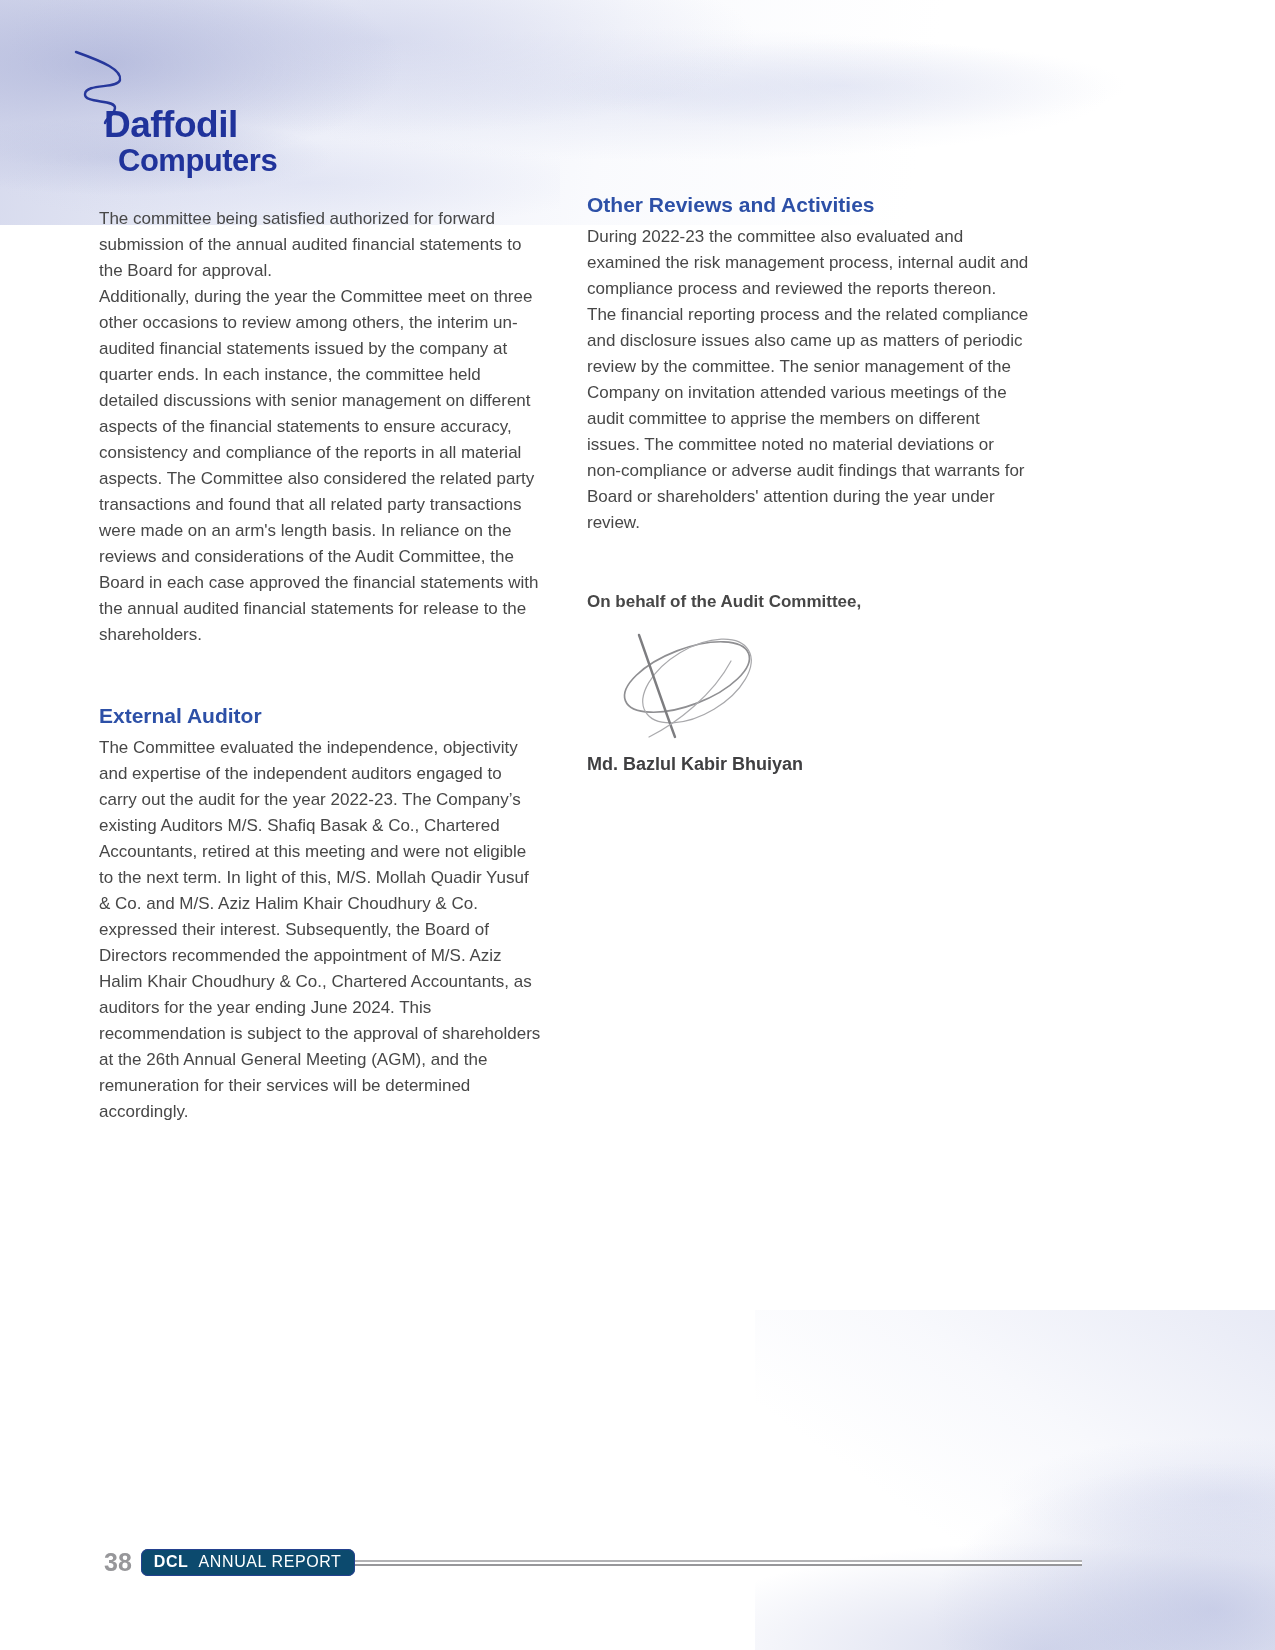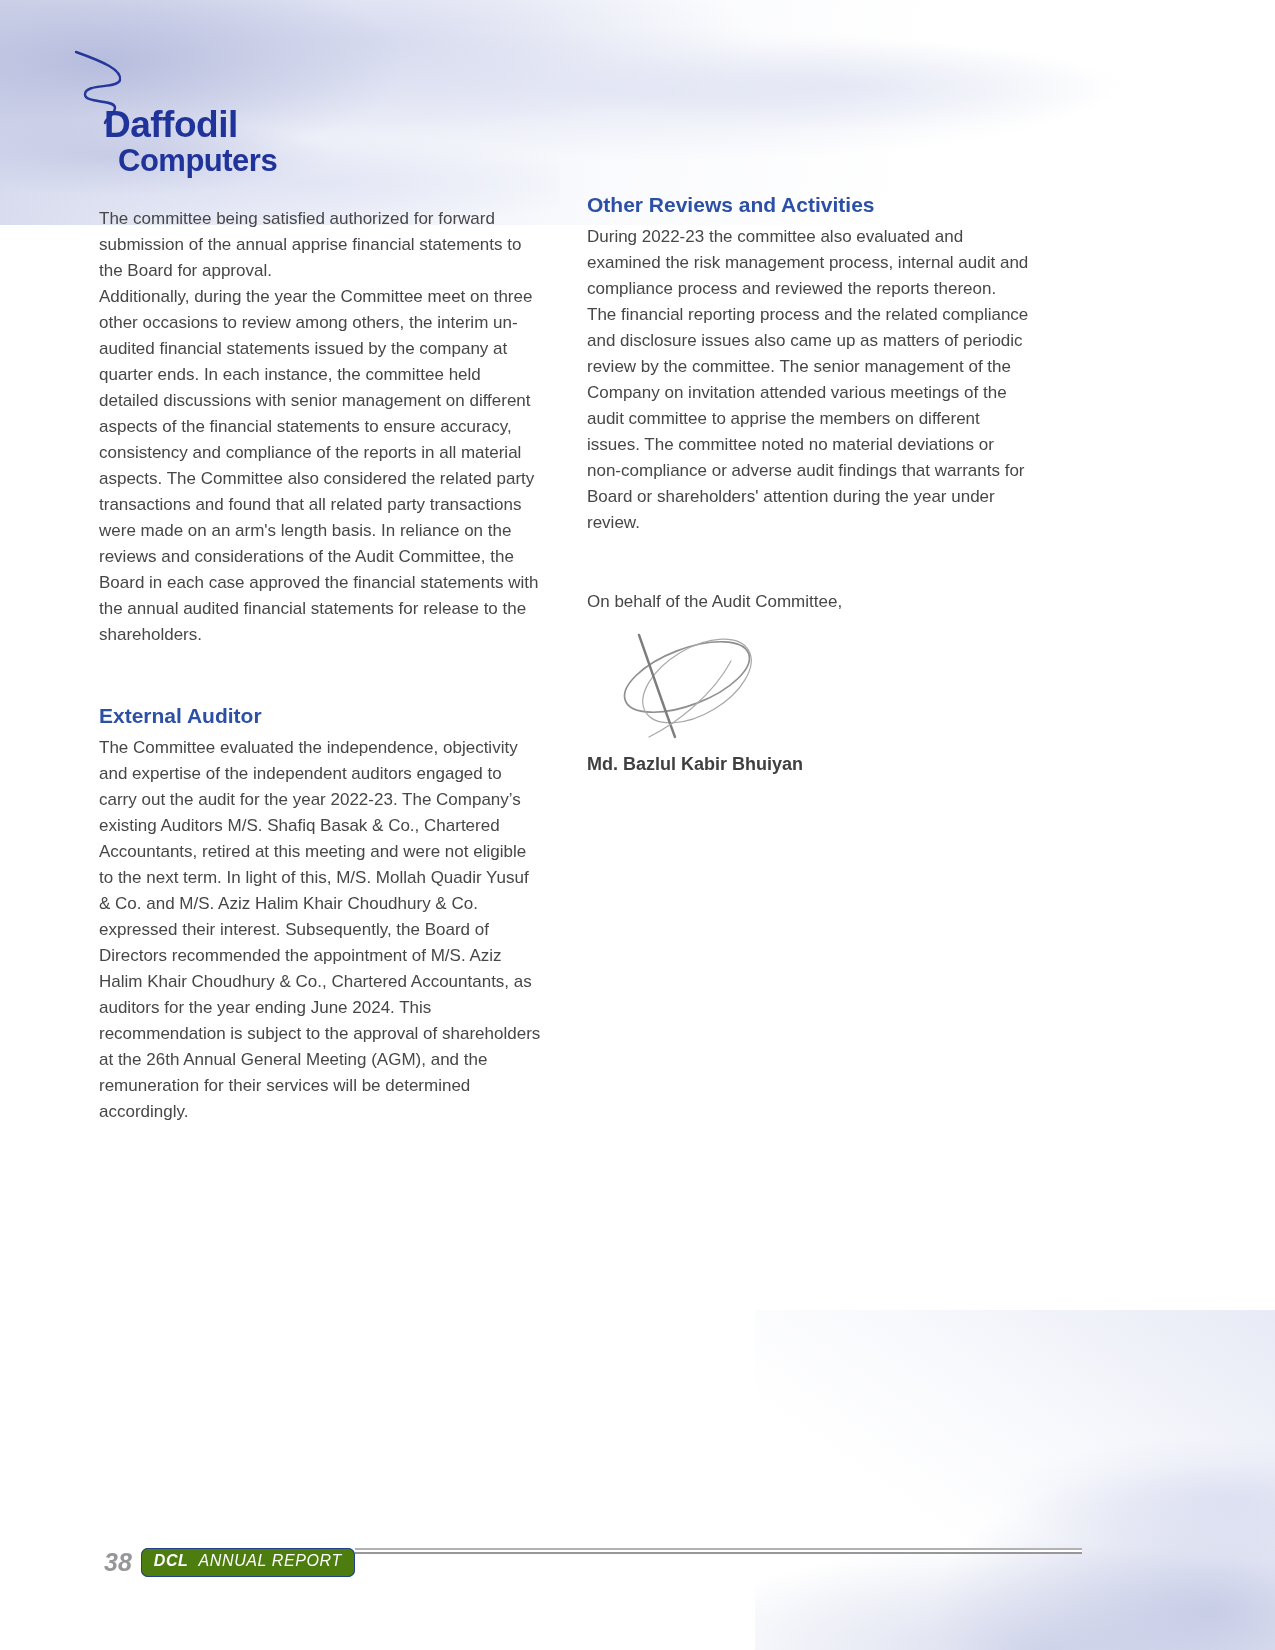--- a/index.html
+++ b/index.html
@@ -50,38 +50,38 @@
   
   .body-text{font-size:17px;line-height:26px;color:#474747;}
   .col-left{position:absolute;left:99px;top:206px;width:443px;}
   .col-right{position:absolute;left:587px;top:187px;width:442px;}
   .col p{margin:0;}
   .section-heading{
     font-size:21px;line-height:27px;font-weight:bold;color:#2d50a7;
     margin:54px 0 6px 0;
   }
   .col-right .section-heading{margin:4px 0 6px 0;}
-  .closing-line{margin-top:53px !important;}
+  .closing-line{margin-top:53px !important;font-weight:bold;}
 
   
   .sig-wrap{margin-top:10px;margin-left:18px;height:122px;}
   .signatory-name{font-size:18px;font-weight:bold;color:#3f3f41;margin-top:4px;}
   .signatory-title{font-size:17px;color:#474747;margin-top:2px;}
 
   
   .footer{
     position:absolute;left:104px;top:1548px;width:978px;
-    display:flex;font-style:italic;
+    display:flex;align-items:center;
   }
   .page-number{
     font-size:25px;font-weight:bold;color:#97979a;letter-spacing:0;
   }
   .report-badge{
     margin-left:9px;
-    background:#4d7c0f;
+    background:#0c4a6e;
     border-radius:7px;
     padding:4px 13px 5px 13px;
     color:#ffffff;font-size:16px;letter-spacing:0.6px;
     white-space:nowrap;
     box-shadow:0 0 0 1px #24418f inset;
   }
   .report-badge .brand{font-weight:bold;}
   .report-badge .rest{font-weight:normal;margin-left:5px;}
   .footer-rule{
     flex:1;height:2px;margin-left:0px;
@@ -101,21 +101,21 @@
   <svg class="squiggle" width="95" height="95" viewBox="0 0 95 95">
     <path d="M 18 10 C 46 20, 64 28, 62 38 C 60 47, 28 41, 27 52 C 26 62, 58 57, 57 66 C 56 74, 48 76, 47 81" fill="none" stroke="#26379b" stroke-width="2.4" stroke-linecap="round"></path>
   </svg>
 
   <div class="logo">
     <div class="l1">Daffodil</div>
     <div class="l2">Computers</div>
   </div>
 
   <div class="col col-left body-text">
-    <p>The committee being satisfied authorized for forward submission of the annual apprise financial statements to the Board for approval.</p>
+    <p>The committee being satisfied authorized for forward submission of the annual audited financial statements to the Board for approval.</p>
     <p>Additionally, during the year the Committee meet on three other occasions to review among others, the interim un-audited financial statements issued by the company at quarter ends. In each instance, the committee held detailed discussions with senior management on different aspects of the financial statements to ensure accuracy, consistency and compliance of the reports in all material aspects. The Committee also considered the related party transactions and found that all related party transactions were made on an arm's length basis. In reliance on the reviews and considerations of the Audit Committee, the Board in each case approved the financial statements with the annual audited financial statements for release to the shareholders.</p>
     <div class="section-heading">External Auditor</div>
     <p>The Committee evaluated the independence, objectivity and expertise of the independent auditors engaged to carry out the audit for the year 2022-23. The Company’s existing Auditors M/S. Shafiq Basak &amp; Co., Chartered Accountants, retired at this meeting and were not eligible to the next term. In light of this, M/S. Mollah Quadir Yusuf &amp; Co. and M/S. Aziz Halim Khair Choudhury &amp; Co. expressed their interest. Subsequently, the Board of Directors recommended the appointment of M/S. Aziz Halim Khair Choudhury &amp; Co., Chartered Accountants, as auditors for the year ending June 2024. This recommendation is subject to the approval of shareholders at the 26th Annual General Meeting (AGM), and the remuneration for their services will be determined accordingly.</p>
   </div>
 
   <div class="col col-right body-text">
     <div class="section-heading">Other Reviews and Activities</div>
     <p>During 2022-23 the committee also evaluated and examined the risk management process, internal audit and compliance process and reviewed the reports thereon. The financial reporting process and the related compliance and disclosure issues also came up as matters of periodic review by the committee. The senior management of the Company on invitation attended various meetings of the audit committee to apprise the members on different issues. The committee noted no material deviations or non-compliance or adverse audit findings that warrants for Board or shareholders' attention during the year under review.</p>
     <p class="closing-line">On behalf of the Audit Committee,</p>
 

